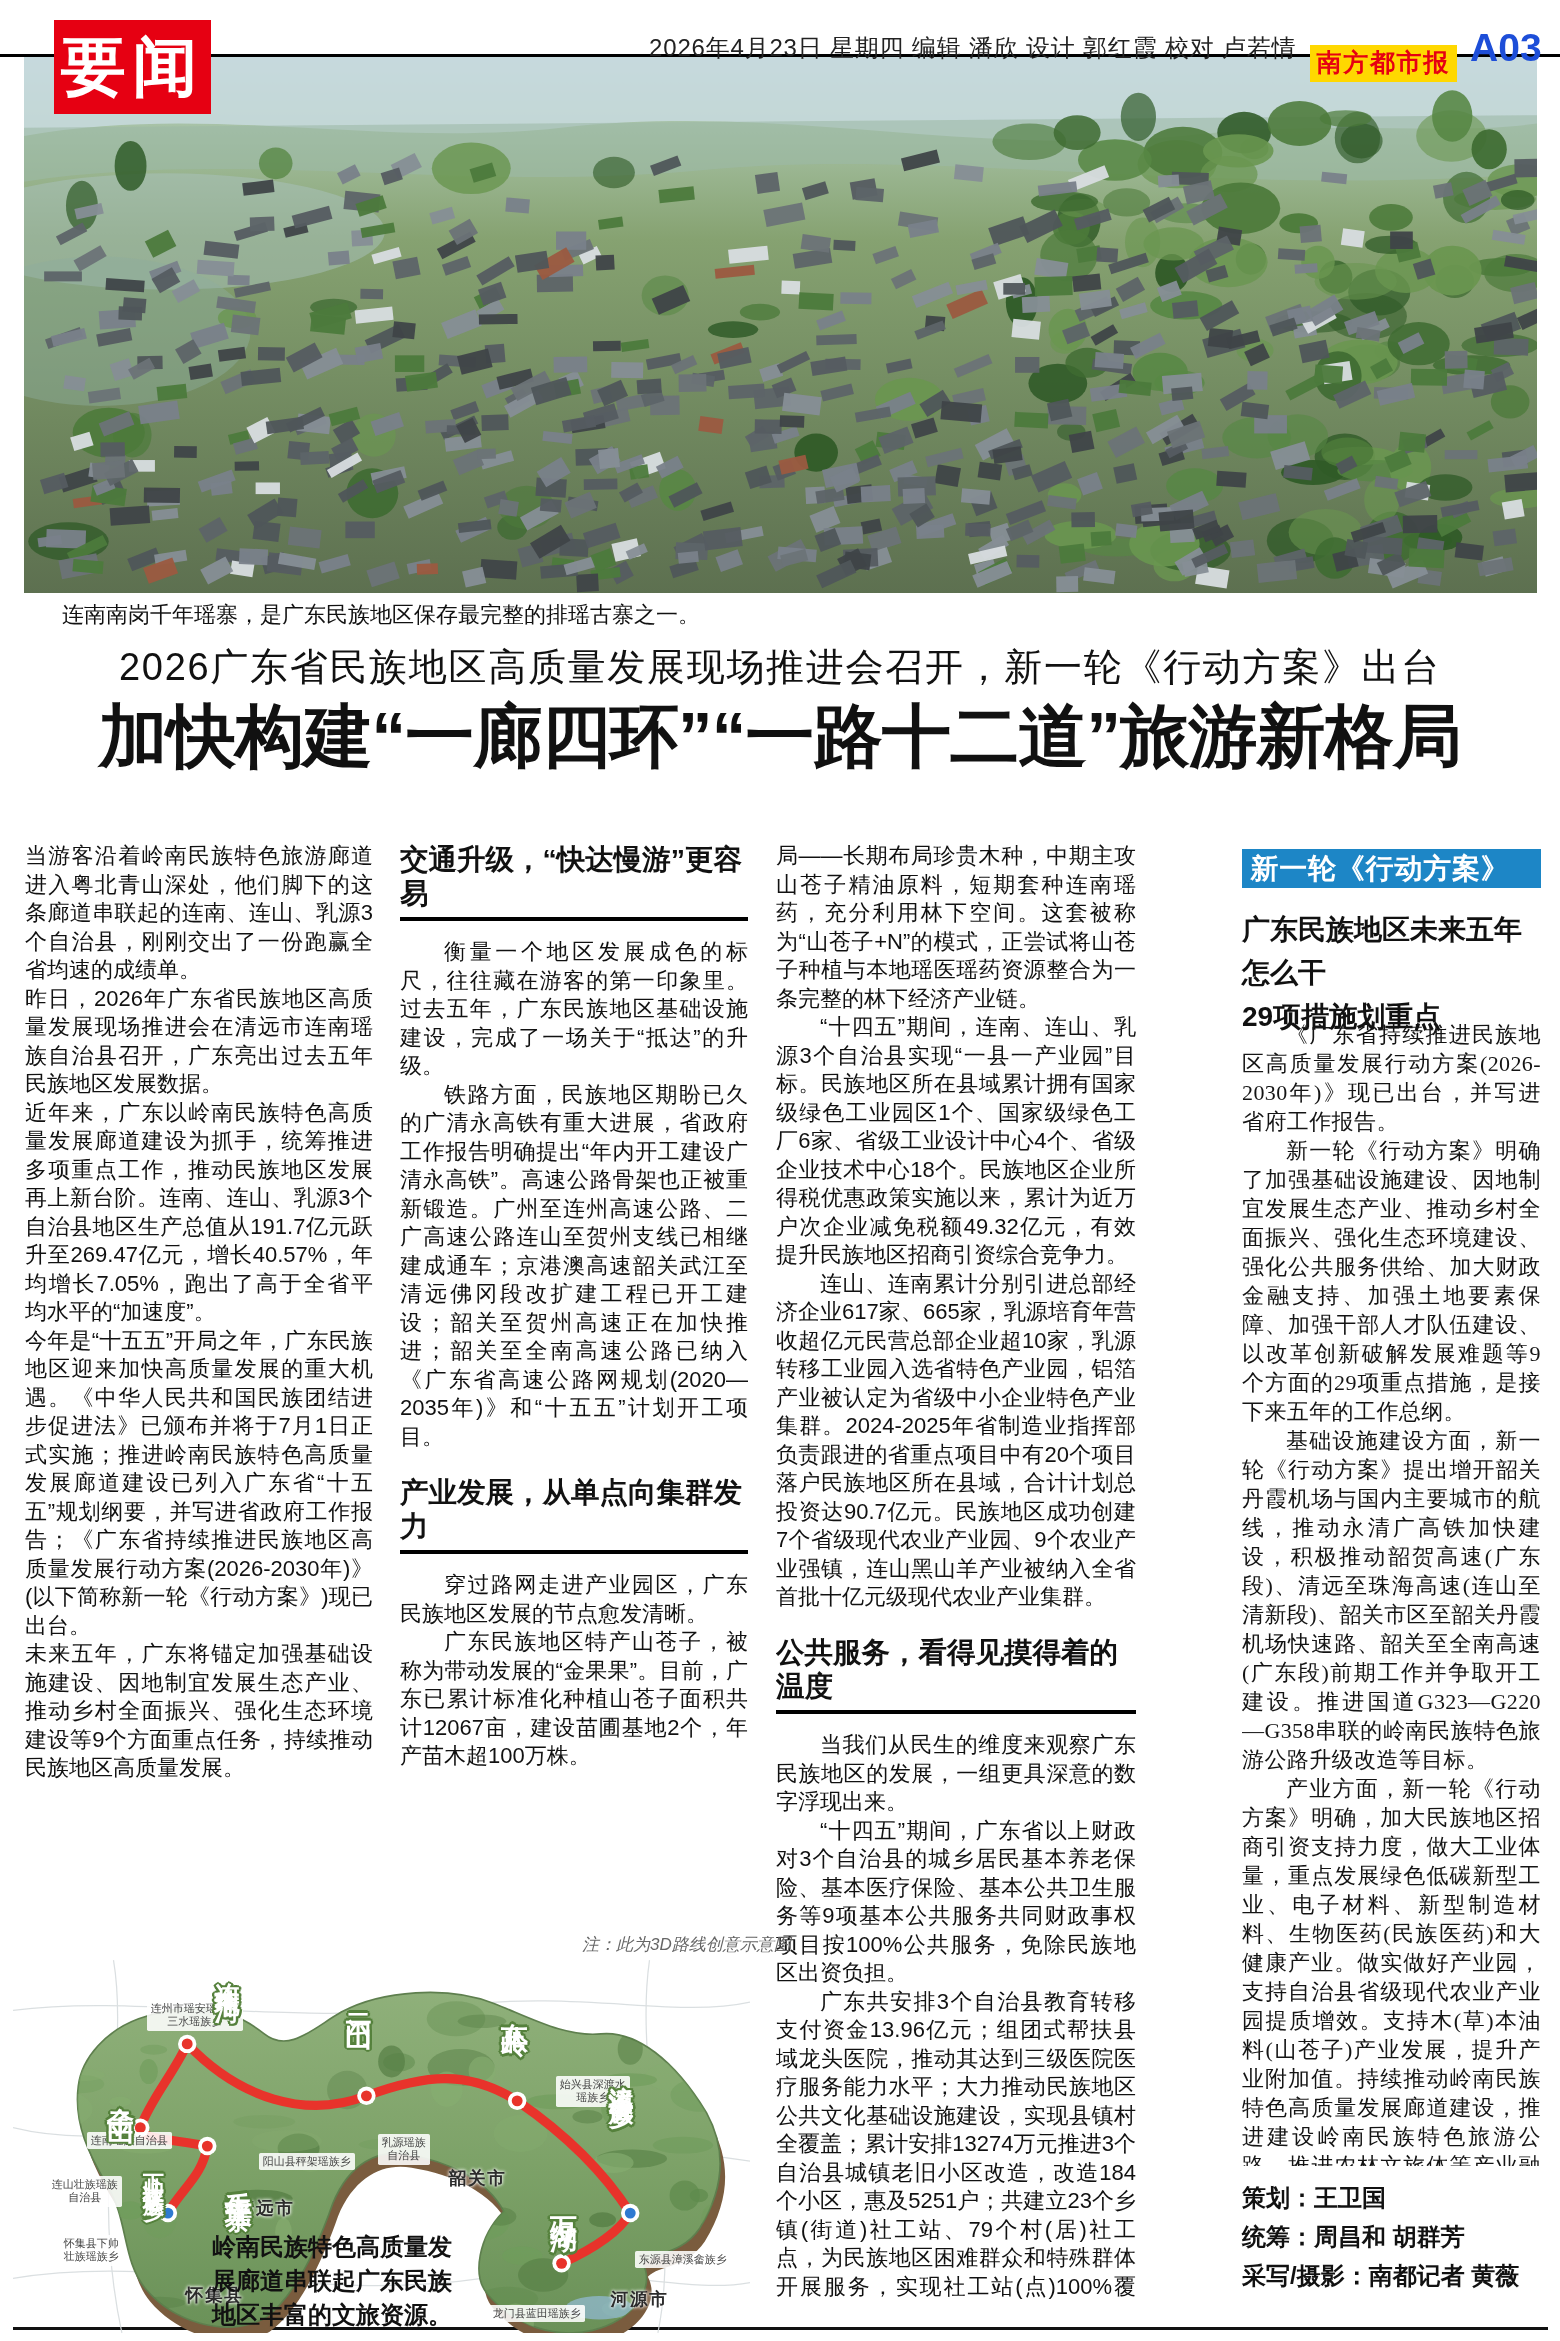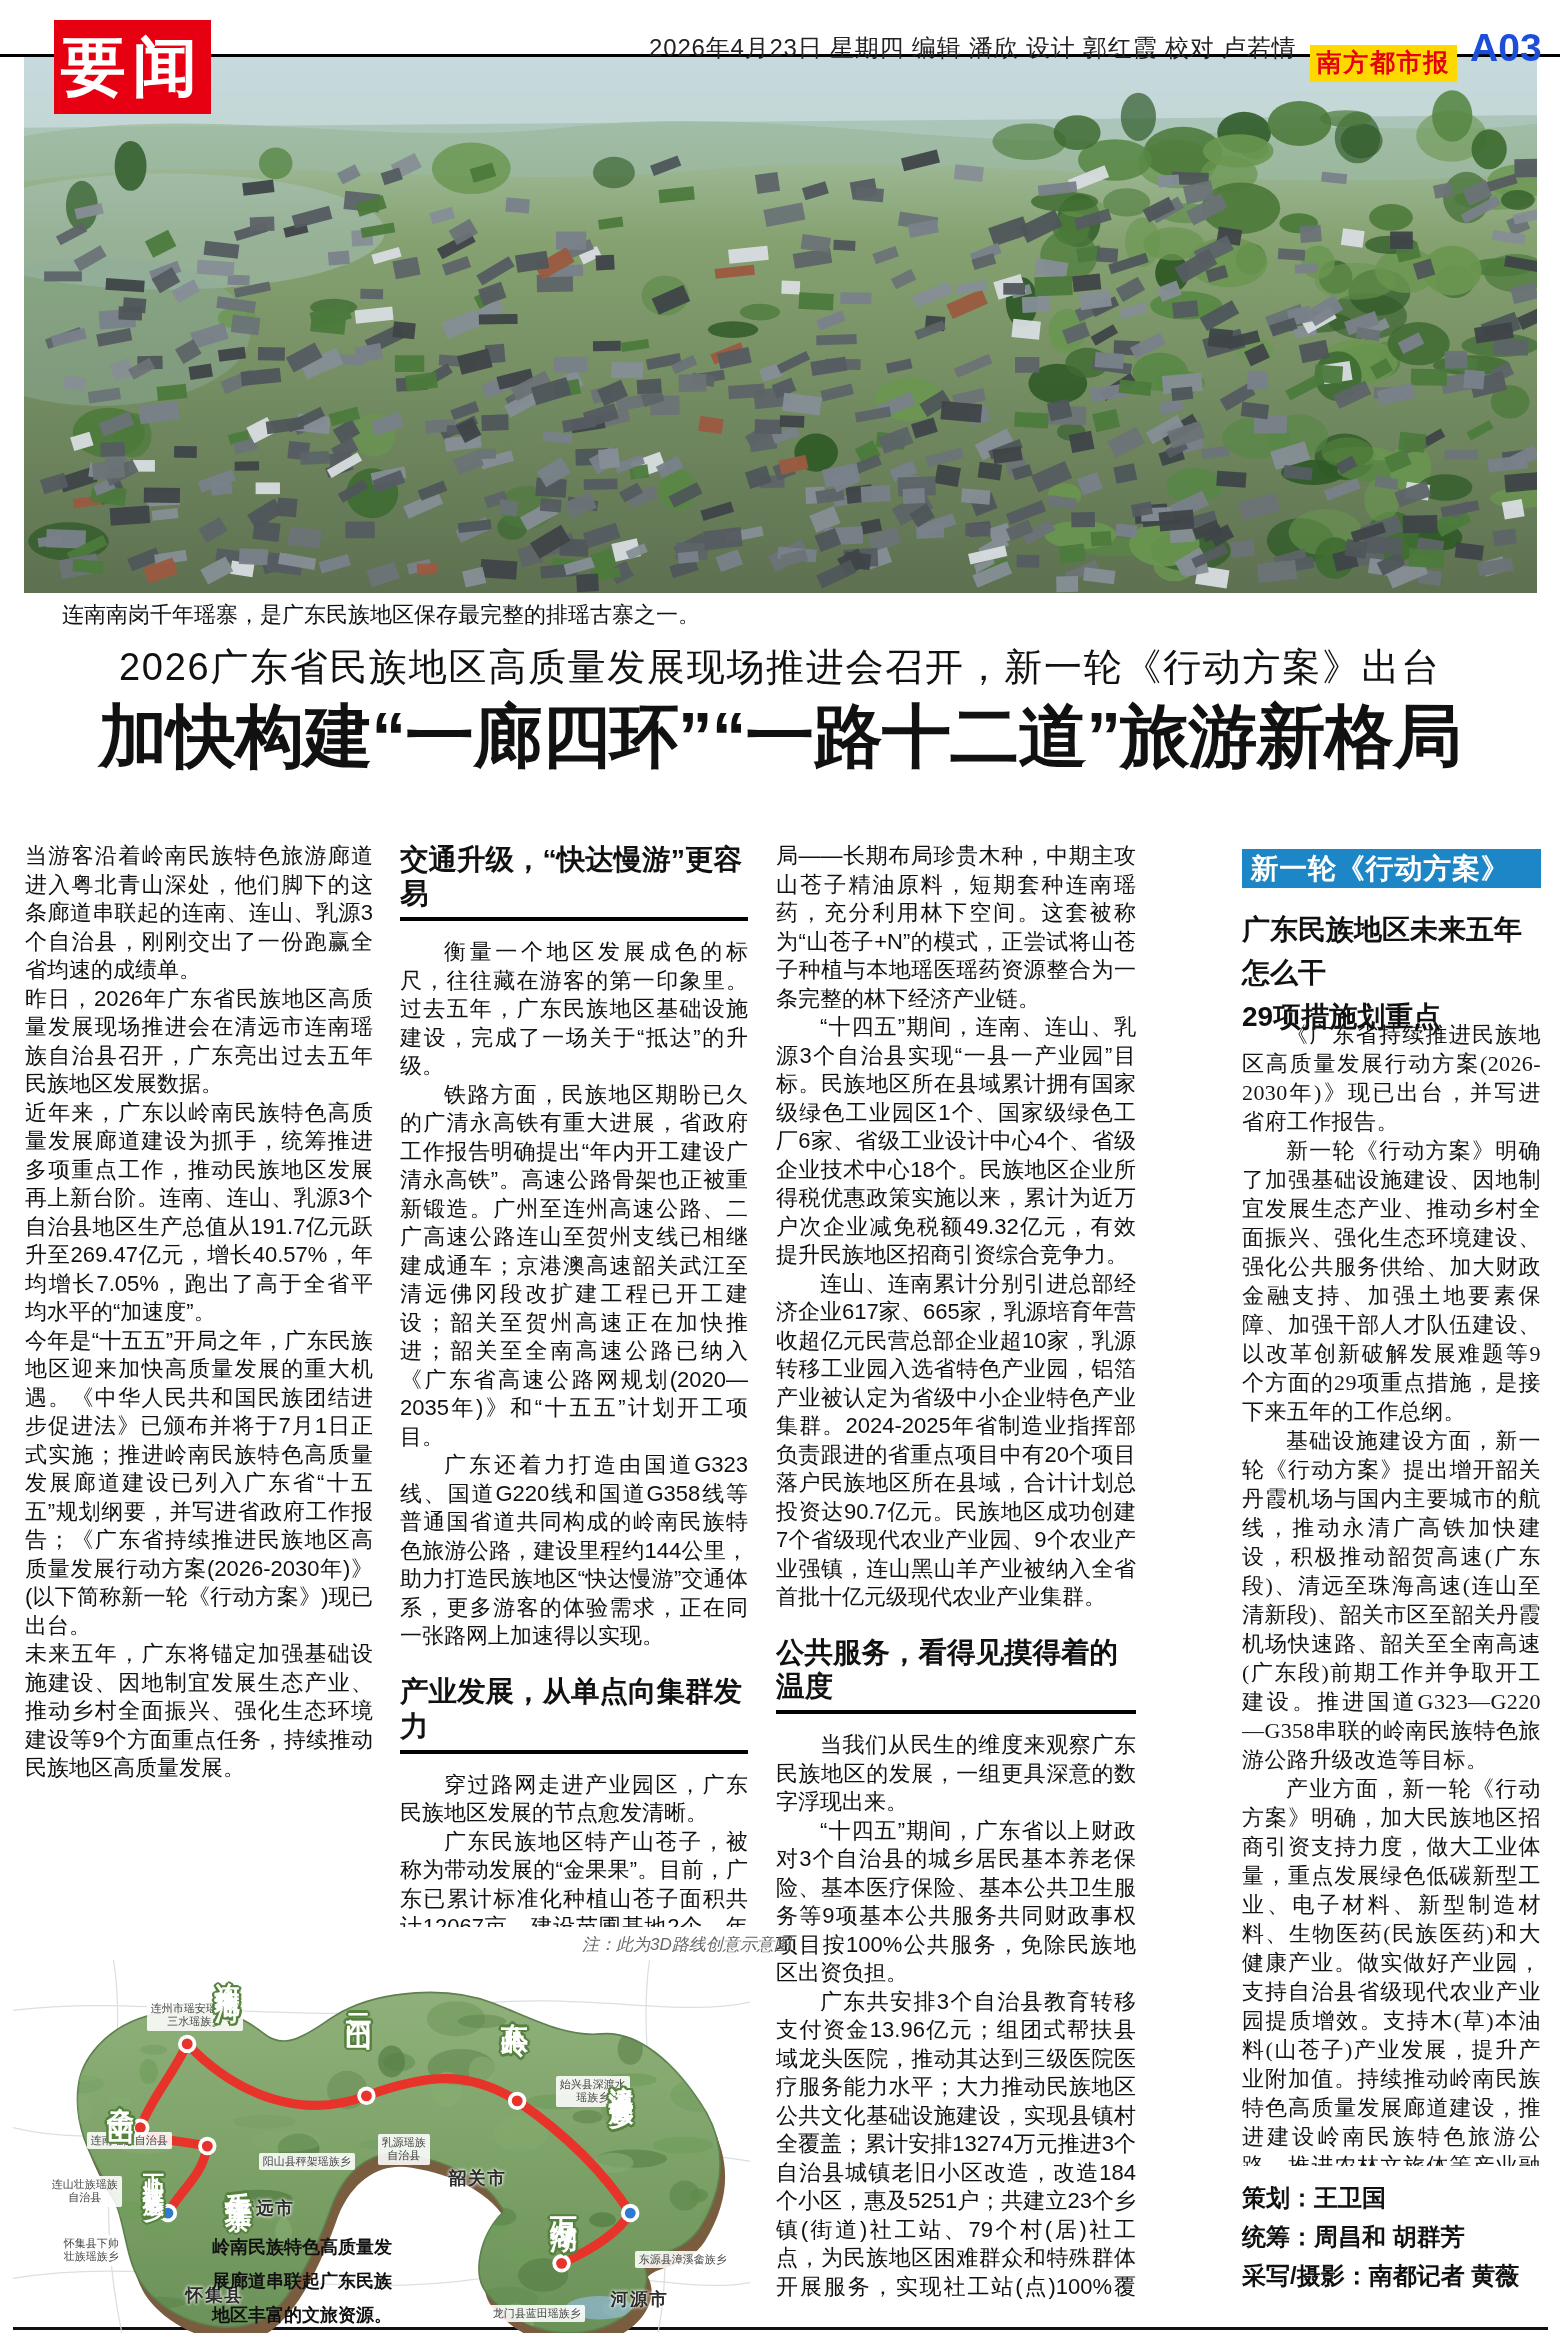--- a/index.html
+++ b/index.html
@@ -54,21 +54,21 @@
   .stop-label{position:absolute;writing-mode:vertical-rl;text-orientation:upright;font-weight:900;color:#fff;
       letter-spacing:4.2px;z-index:4;
       text-shadow:-2.5px 0 0 var(--label_green,#55813c),2.5px 0 0 var(--label_green,#55813c),
                   0 -2.5px 0 var(--label_green,#55813c),0 2.5px 0 var(--label_green,#55813c),
                   -1.7px -1.7px 0 var(--label_green,#55813c),1.7px 1.7px 0 var(--label_green,#55813c),
                   -1.7px 1.7px 0 var(--label_green,#55813c),1.7px -1.7px 0 var(--label_green,#55813c);}
   .place-box{position:absolute;background:rgba(255,255,255,0.88);color:#444;font-size:11px;line-height:1.25;
              padding:1.7px 4.2px;white-space:pre-line;text-align:center;z-index:3;border-radius:1.7px;}
   .place-city{position:absolute;color:#2c2c2c;font-size:17.6px;font-weight:700;letter-spacing:1.7px;z-index:3;
              text-shadow:0 0 3.4px #fff,0 0 3.4px #fff;}
-  .map-caption{position:absolute;left:212px;top:2230px;width:276px;font-size:18px;font-weight:900;
+  .map-caption{position:absolute;left:212px;top:2230px;width:276px;font-size:24px;font-weight:900;
                line-height:34px;z-index:5;}
   .bottomrule{position:absolute;left:12.6px;top:2327px;width:1535px;height:2.5px;background:#111;}
 </style>
 </head>
 <body>
 
 <div class="page">
 
   <div class="topbar">
     <span class="dateline">2026年4月23日 星期四  编辑 潘欣 设计 郭红霞 校对 卢若情</span>
@@ -761,21 +761,20 @@
       <p>近年来，广东以岭南民族特色高质量发展廊道建设为抓手，统筹推进多项重点工作，推动民族地区发展再上新台阶。连南、连山、乳源3个自治县地区生产总值从191.7亿元跃升至269.47亿元，增长40.57%，年均增长7.05%，跑出了高于全省平均水平的“加速度”。</p>
       <p>今年是“十五五”开局之年，广东民族地区迎来加快高质量发展的重大机遇。《中华人民共和国民族团结进步促进法》已颁布并将于7月1日正式实施；推进岭南民族特色高质量发展廊道建设已列入广东省“十五五”规划纲要，并写进省政府工作报告；《广东省持续推进民族地区高质量发展行动方案(2026-2030年)》(以下简称新一轮《行动方案》)现已出台。</p>
       <p>未来五年，广东将锚定加强基础设施建设、因地制宜发展生态产业、推动乡村全面振兴、强化生态环境建设等9个方面重点任务，持续推动民族地区高质量发展。</p>
     </div>
 
   <div class="col col2 indented">
     <h2 class="colhead">交通升级，“快达慢游”更容易</h2>
     <div>
         <p>衡量一个地区发展成色的标尺，往往藏在游客的第一印象里。过去五年，广东民族地区基础设施建设，完成了一场关于“抵达”的升级。</p>
         <p>铁路方面，民族地区期盼已久的广清永高铁有重大进展，省政府工作报告明确提出“年内开工建设广清永高铁”。高速公路骨架也正被重新锻造。广州至连州高速公路、二广高速公路连山至贺州支线已相继建成通车；京港澳高速韶关武江至清远佛冈段改扩建工程已开工建设；韶关至贺州高速正在加快推进；韶关至全南高速公路已纳入《广东省高速公路网规划(2020—2035年)》和“十五五”计划开工项目。</p>
-        <p>广东还着力打造由国道G323线、国道G220线和国道G358线等普通国省道共同构成的岭南民族特色旅游公路，建设里程约144公里，助力打造民族地区“快达慢游”交通体系，更多游客的体验需求，正在同一张路网上加速得以实现。</p>
       </div>
     <h2 class="colhead mid">产业发展，从单点向集群发力</h2>
     <div>
         <p>穿过路网走进产业园区，广东民族地区发展的节点愈发清晰。</p>
         <p>广东民族地区特产山苍子，被称为带动发展的“金果果”。目前，广东已累计标准化种植山苍子面积共计12067亩，建设苗圃基地2个，年产苗木超100万株。</p>
       </div>
   </div>
 
   <div class="col col3 indented">
     <div class="cont">

